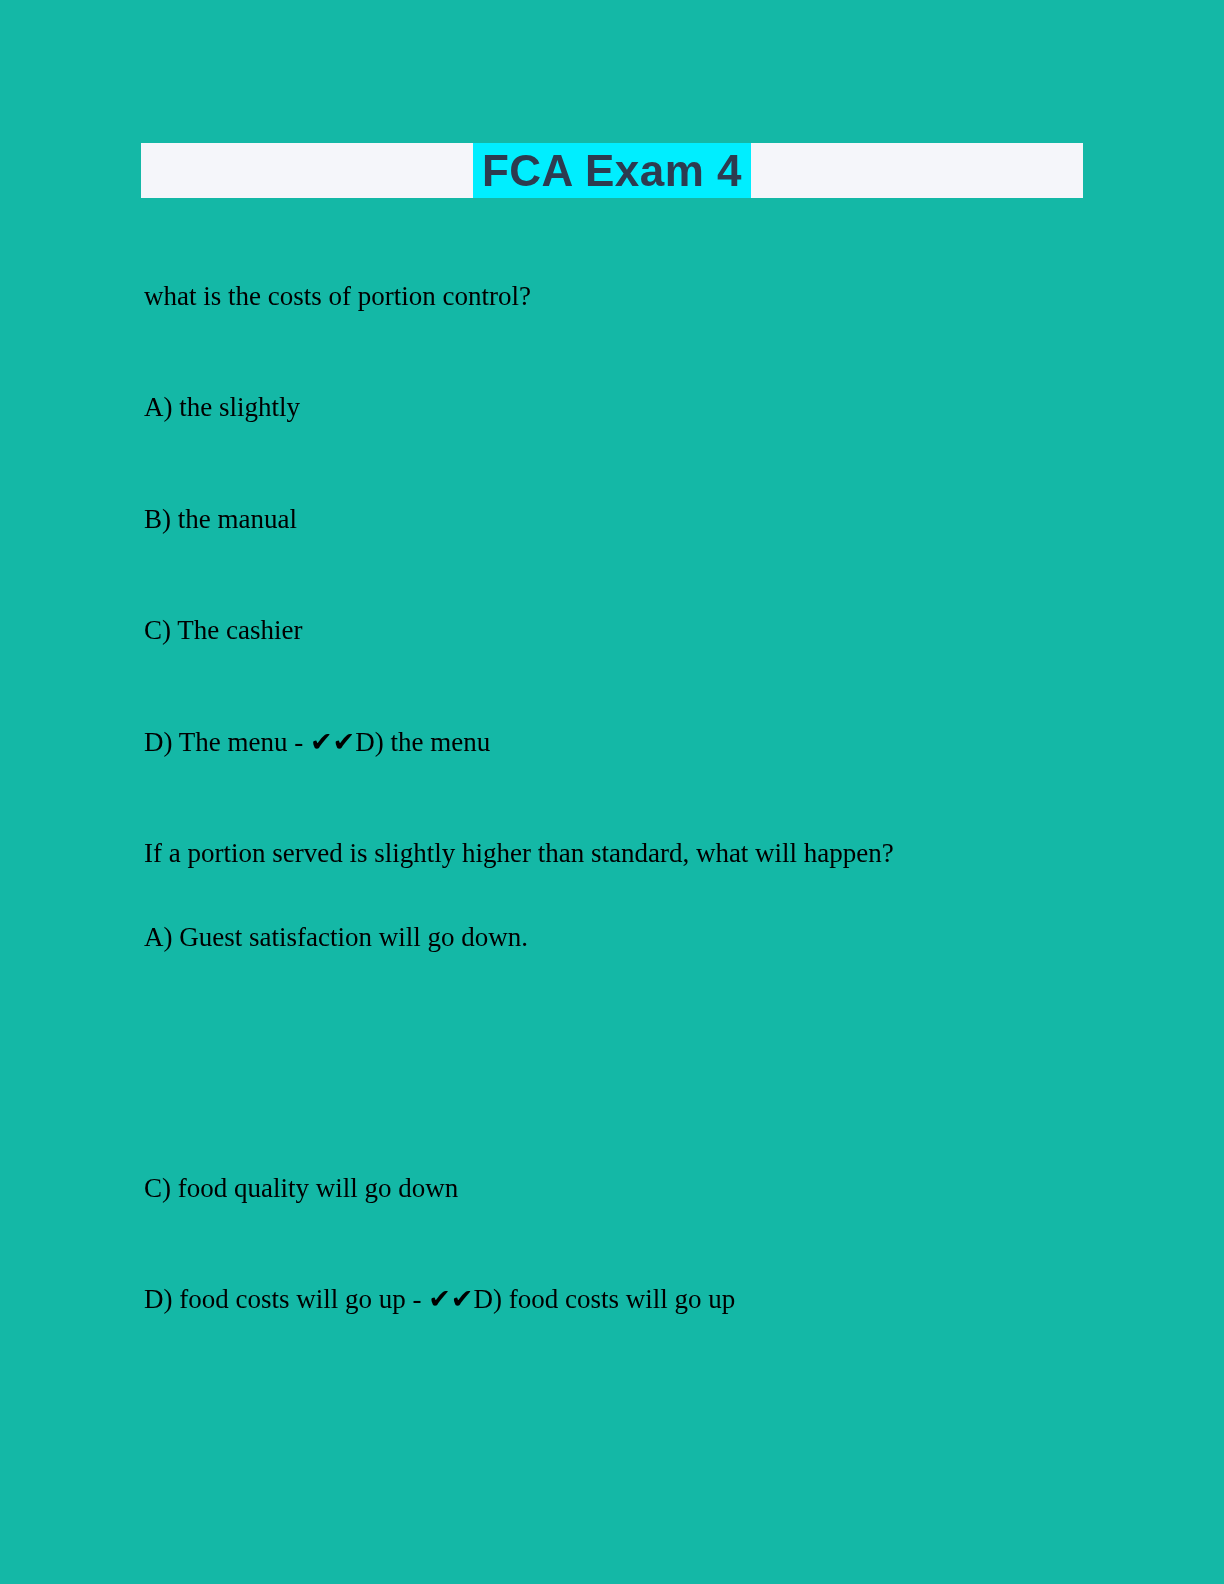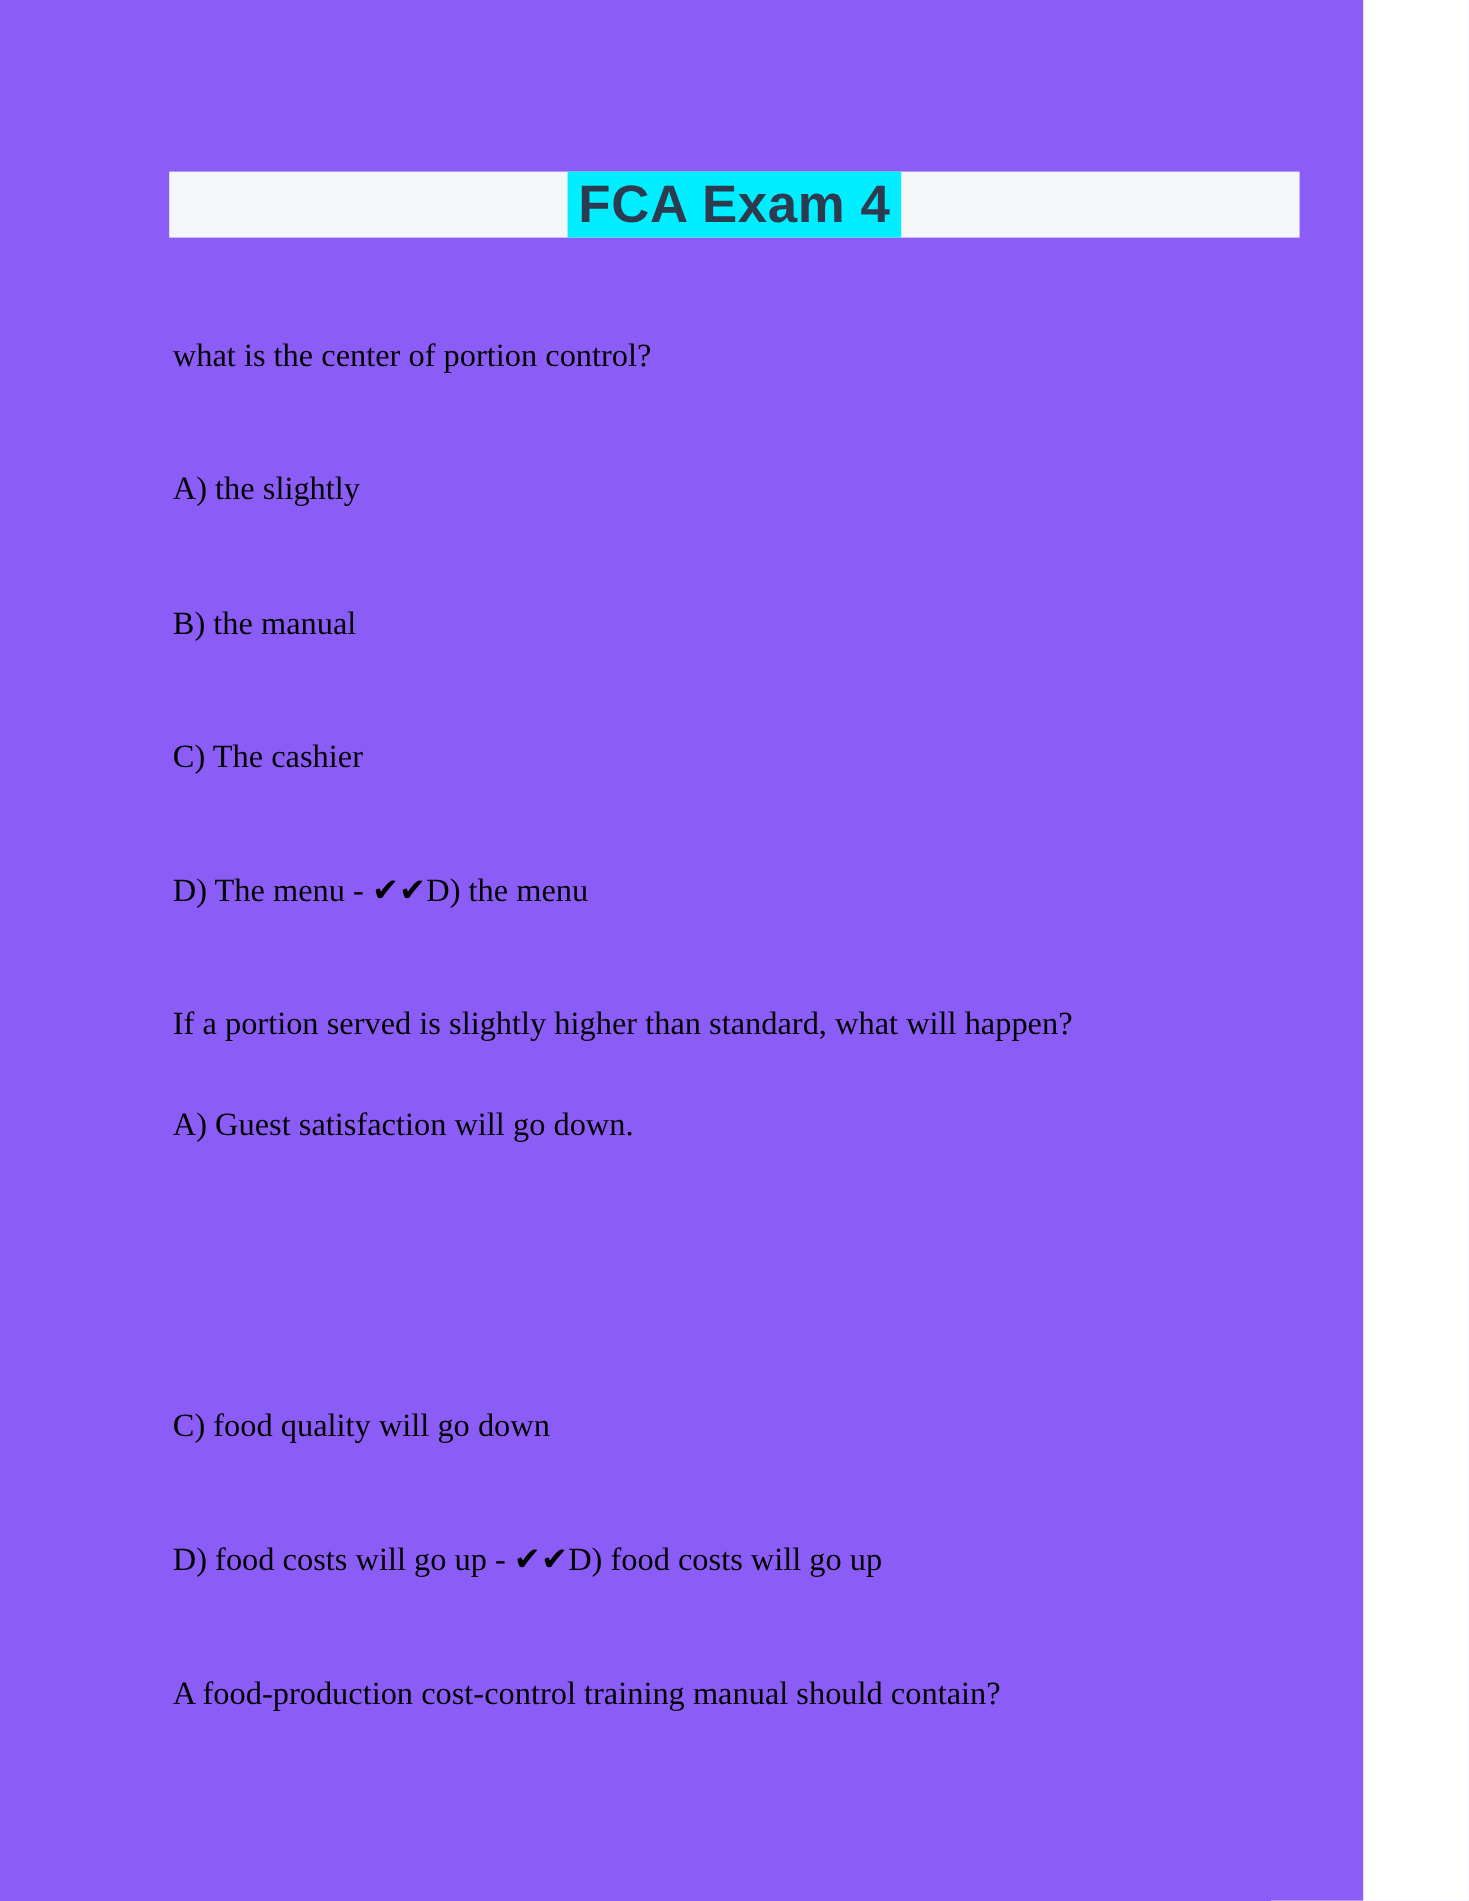--- a/index.html
+++ b/index.html
@@ -2,23 +2,23 @@
 <html style="--highlight: #00eeff; --title-color: #2d3b50; --banner-bg: #f5f6fa; --text-color: #000000;"><head>
 <meta charset="utf-8">
 <style>
   html, body {
     margin: 0;
     padding: 0;
     background: #ffffff;
   }
   .page {
     position: relative;
-    width: 1136px;
+    width: 1224px;
     height: 1584px;
-    background: #8b5cf6;
+    background: #14b8a6;
     overflow: hidden;
   }
   .banner {
     position: absolute;
     left: 141px;
     top: 143px;
     width: 942px;
     height: 55px;
     background: var(--banner-bg, #f5f6fa);
     display: flex;
@@ -54,34 +54,33 @@
 <body>
 
 <div class="page">
 
   <div class="banner">
     <span class="title-highlight">
       <span class="page-title">FCA Exam 4</span>
     </span>
   </div>
 
-  <p class="line" style="top:254px">what is the center of portion control?</p>
+  <p class="line" style="top:254px">what is the costs of portion control?</p>
 
   <p class="line" style="top:365px">A) the slightly</p>
 
   <p class="line" style="top:477px">B) the manual</p>
 
   <p class="line" style="top:588px">C) The cashier</p>
 
   <p class="line" style="top:700px">D) The menu - ✔✔D) the menu</p>
 
   <p class="line" style="top:811px">If a portion served is slightly higher than standard, what will happen?</p>
 
   <p class="line" style="top:895px">A) Guest satisfaction will go down.</p>
 
 
   <p class="line" style="top:1146px">C) food quality will go down</p>
 
   <p class="line" style="top:1257px">D) food costs will go up - ✔✔D) food costs will go up</p>
 
-  <p class="line" style="top:1369px">A food-production cost-control training manual should contain?</p>
 
 </div>
 
 </body></html>

